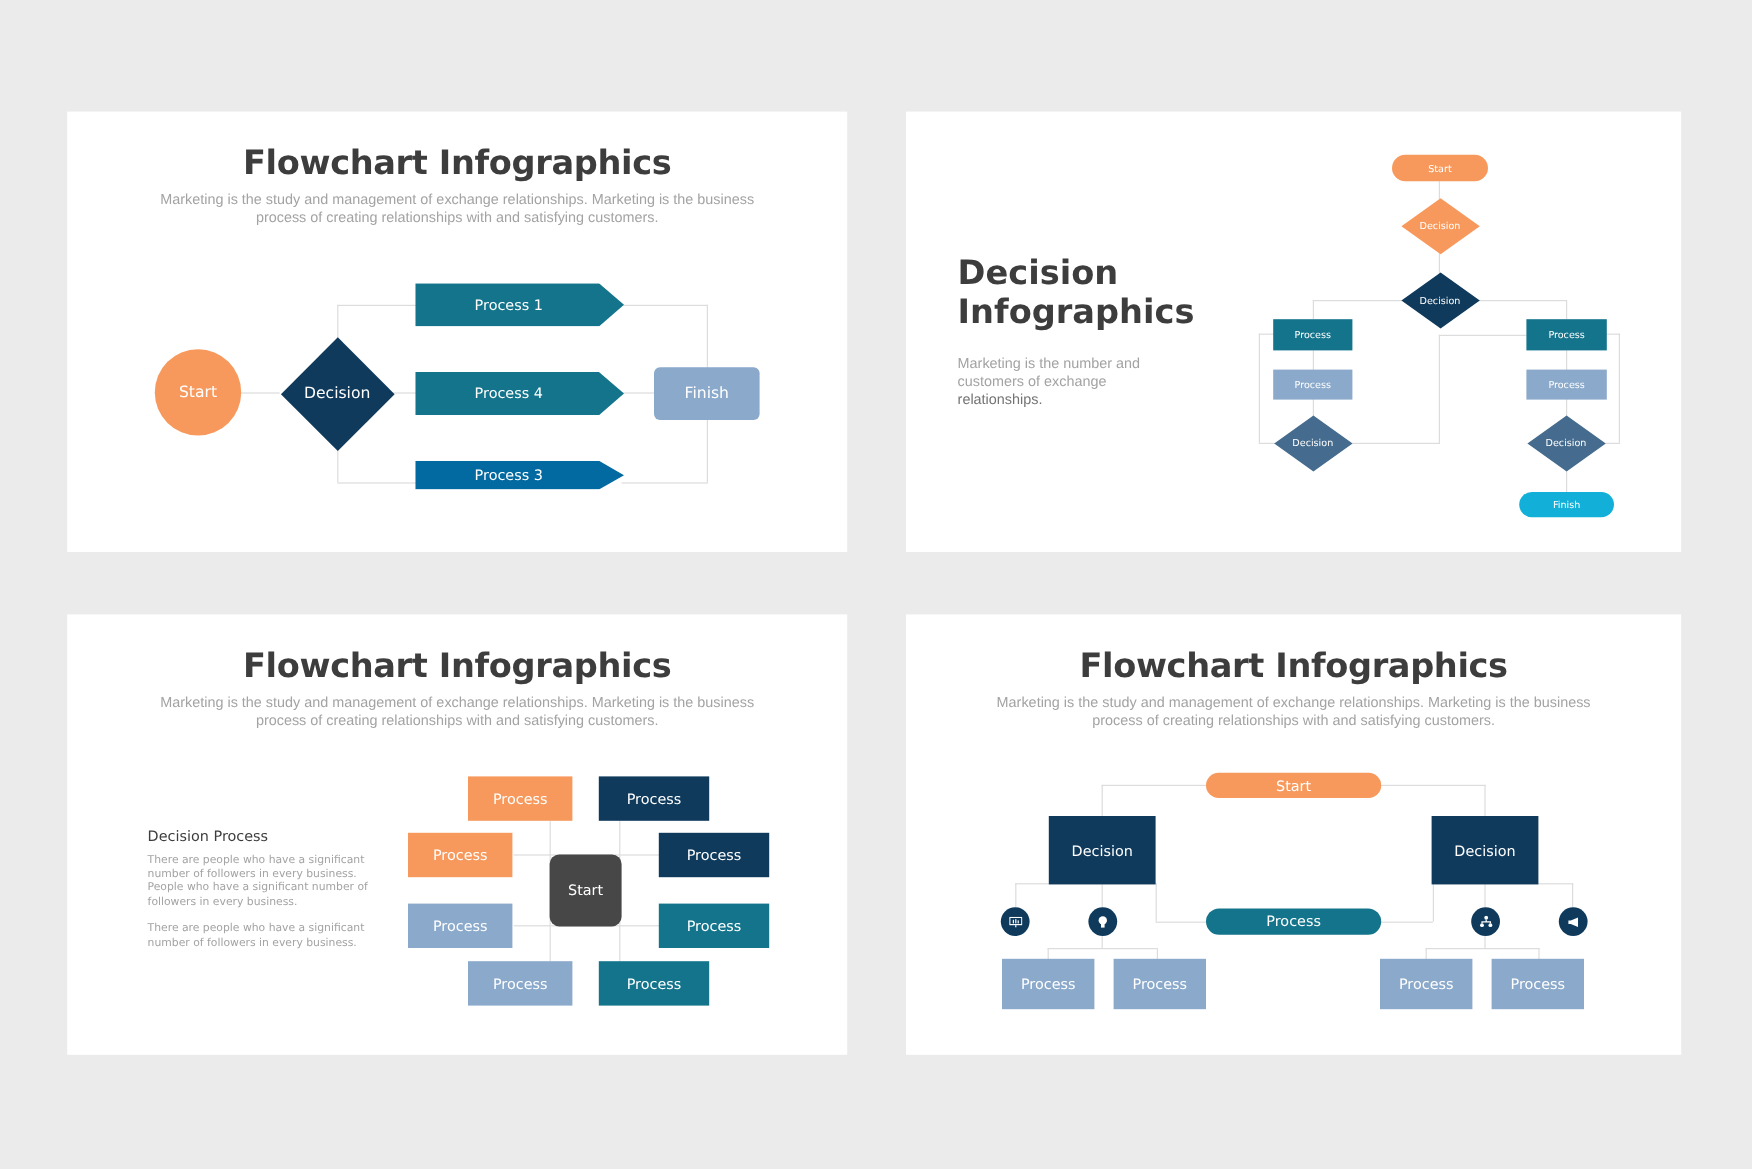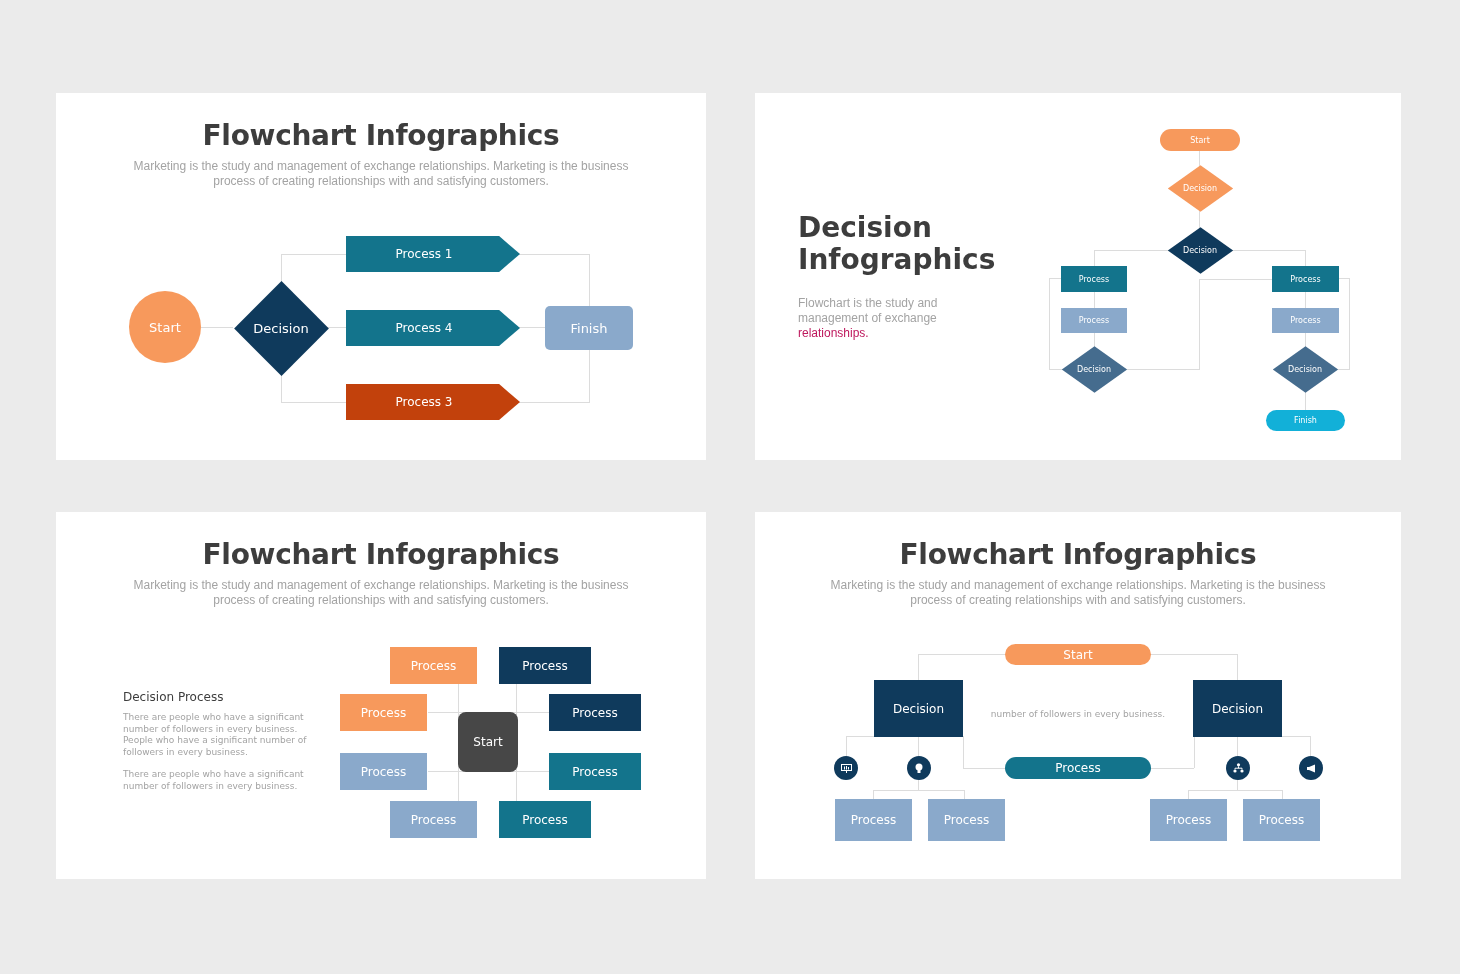--- a/index.html
+++ b/index.html
@@ -40,34 +40,34 @@
   <div class="diamond-wrap" style="left:177px;top:187px;width:96px;height:96px;">
     <div class="diamond-shape" style="width:67px;height:67px;background:#0f3a5c;"></div>
     <span class="diamond-label" style="font-size:13px;">Decision</span>
   </div>
   <div class="arrow-box" style="left:290px;top:143px;width:174px;height:36px;background:#13748c;">
     <span style="margin-right:18px;">Process 1</span>
   </div>
   <div class="arrow-box" style="left:290px;top:217px;width:174px;height:36px;background:#13748c;">
     <span style="margin-right:18px;">Process 4</span>
   </div>
-  <div class="arrow-box" style="left:290px;top:291px;width:174px;height:36px;background:#c2410c;">
+  <div class="arrow-box" style="left:290px;top:291px;width:174px;height:24px;background:#0369a1;">
     <span style="margin-right:18px;">Process 3</span>
   </div>
   <div class="box" style="left:489px;top:213px;width:88px;height:44px;border-radius:5px;background:#8aa9cb;font-size:13px;">
     <span>Finish</span>
   </div>
 </div>
 
 <div class="slide" style="left:755px;top:93px;width:646px;height:367px;">
   <div class="abs" style="left:43px;top:118px;font-size:28px;font-weight:bold;color:#3d3d3d;">Decision</div>
   <div class="abs" style="left:43px;top:150px;font-size:28px;font-weight:bold;color:#3d3d3d;">Infographics</div>
-  <div class="abs" style="left:43px;top:203px;font-family:'Liberation Sans',sans-serif;font-size:12px;color:#a3a3a3;">Flowchart is the study and</div>
-  <div class="abs" style="left:43px;top:218px;font-family:'Liberation Sans',sans-serif;font-size:12px;color:#a3a3a3;">management of exchange</div>
-  <div class="abs" style="left:43px;top:233px;font-family:'Liberation Sans',sans-serif;font-size:12px;color:#be185d;">relationships.</div>
+  <div class="abs" style="left:43px;top:203px;font-family:'Liberation Sans',sans-serif;font-size:12px;color:#a3a3a3;">Marketing is the number and</div>
+  <div class="abs" style="left:43px;top:218px;font-family:'Liberation Sans',sans-serif;font-size:12px;color:#a3a3a3;">customers of exchange</div>
+  <div class="abs" style="left:43px;top:233px;font-family:'Liberation Sans',sans-serif;font-size:12px;color:#737373;">relationships.</div>
 
   <div class="line" style="left:444px;top:58px;width:1px;height:80px;"></div>
   <div class="line" style="left:339px;top:157px;width:211px;height:1px;"></div>
   <div class="line" style="left:339px;top:157px;width:1px;height:16px;"></div>
   <div class="line" style="left:550px;top:157px;width:1px;height:16px;"></div>
   <div class="line" style="left:339px;top:199px;width:1px;height:60px;"></div>
   <div class="line" style="left:550px;top:199px;width:1px;height:60px;"></div>
   <div class="line" style="left:294px;top:185px;width:14px;height:1px;"></div>
   <div class="line" style="left:294px;top:185px;width:1px;height:91px;"></div>
   <div class="line" style="left:294px;top:276px;width:14px;height:1px;"></div>
@@ -190,21 +190,20 @@
 
   <div class="box" style="left:250px;top:132px;width:146px;height:21px;border-radius:11px;background:#f7995c;font-size:12px;">
     <span>Start</span>
   </div>
   <div class="box" style="left:119px;top:168px;width:89px;height:57px;background:#0f3a5c;font-size:12px;">
     <span>Decision</span>
   </div>
   <div class="box" style="left:438px;top:168px;width:89px;height:57px;background:#0f3a5c;font-size:12px;">
     <span>Decision</span>
   </div>
-  <div class="sub" style="top:197px;font-size:9px;line-height:11px;font-family:'DejaVu Sans',sans-serif;">number of followers in every business.</div>
   <div class="box" style="left:250px;top:245px;width:146px;height:22px;border-radius:11px;background:#13748c;font-size:12px;">
     <span>Process</span>
   </div>
 
   <div class="circle-icon" style="left:79px;top:244px;">
     <svg width="11" height="9" viewBox="0 0 11 9">
         <rect x="0.5" y="0.5" width="10" height="6" fill="none" stroke="#fff"></rect>
         <rect x="3" y="2.5" width="1" height="3" fill="#fff"></rect>
         <rect x="5" y="2" width="1" height="3.5" fill="#fff"></rect>
         <rect x="7" y="3" width="1" height="2.5" fill="#fff"></rect>

